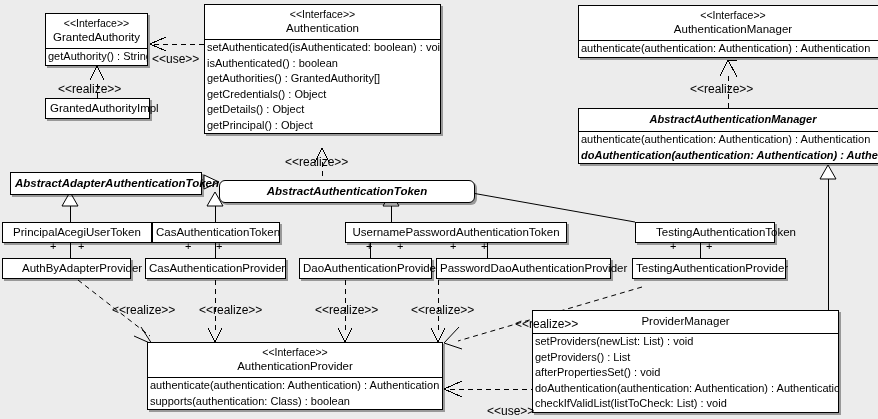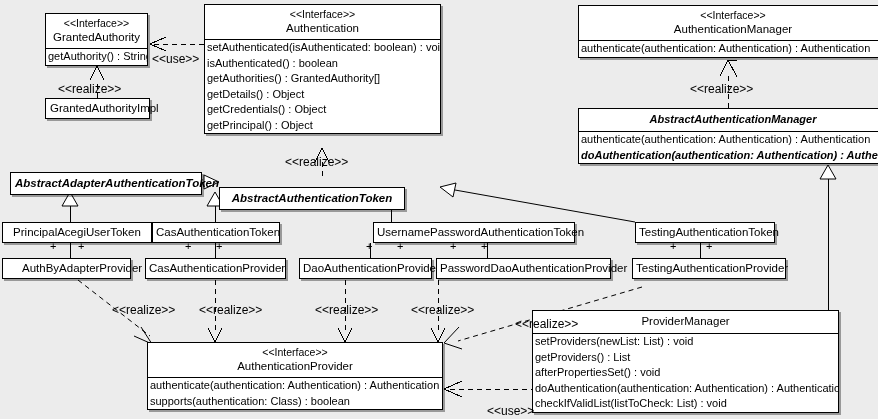--- a/index.html
+++ b/index.html
@@ -201,22 +201,22 @@
 
   <div class="cls" style="left:204px; top:4px; width:237px;">
     <div class="hdr withbody">
       <div class="stereo">&lt;&lt;Interface&gt;&gt;</div>
       <div class="nm">Authentication</div>
     </div>
     <div class="body">
       <div class="mth">setAuthenticated(isAuthenticated: boolean) : void</div>
       <div class="mth">isAuthenticated() : boolean</div>
       <div class="mth">getAuthorities() : GrantedAuthority[]</div>
+      <div class="mth">getCredentials() : Object</div>
       <div class="mth">getDetails() : Object</div>
-      <div class="mth">getCredentials() : Object</div>
       <div class="mth">getPrincipal() : Object</div>
     </div>
   </div>
 
   <div class="cls" style="left:578px; top:5px; width:310px;">
     <div class="hdr withbody">
       <div class="stereo">&lt;&lt;Interface&gt;&gt;</div>
       <div class="nm">AuthenticationManager</div>
     </div>
     <div class="body">
@@ -233,46 +233,46 @@
       <div class="mth abstract">doAuthentication(authentication: Authentication) : Authentication</div>
     </div>
   </div>
 
   <div class="cls simple" style="left:10px; top:172px; width:192px;">
     <div class="hdr" style="padding:3px 4px;">
       <div class="nm abstract">AbstractAdapterAuthenticationToken</div>
     </div>
   </div>
 
-  <div class="cls simple" style="left:219px; top:187px; width:186px;">
+  <div class="cls simple" style="left:219px; top:180px; width:256px;border-radius:6px;">
     <div class="hdr" style="padding:3px 4px;">
       <div class="nm abstract">AbstractAuthenticationToken</div>
     </div>
   </div>
 
   <div class="cls simple" style="left:2px; top:222px; width:150px;">
     <div class="hdr" style="padding:2px 3px;">
       <div class="nm">PrincipalAcegiUserToken</div>
     </div>
   </div>
 
   <div class="cls simple" style="left:152px; top:222px; width:128px;">
     <div class="hdr" style="padding:2px 3px;">
       <div class="nm">CasAuthenticationToken</div>
     </div>
   </div>
 
-  <div class="cls simple" style="left:345px; top:222px; width:202px;margin-left:28px;">
+  <div class="cls simple" style="left:345px; top:222px; width:222px;">
     <div class="hdr" style="padding:2px 3px;">
       <div class="nm">UsernamePasswordAuthenticationToken</div>
     </div>
   </div>
 
   <div class="cls simple" style="left:635px; top:222px; width:140px;">
-    <div class="hdr" style="padding:2px 3px;">
+    <div class="hdr" style="padding:2px 20px;">
       <div class="nm">TestingAuthenticationToken</div>
     </div>
   </div>
 
   <div class="cls simple" style="left:2px; top:258px; width:129px;padding-left:16px;">
     <div class="hdr" style="padding:2px 3px;">
       <div class="nm">AuthByAdapterProvider</div>
     </div>
   </div>
 

